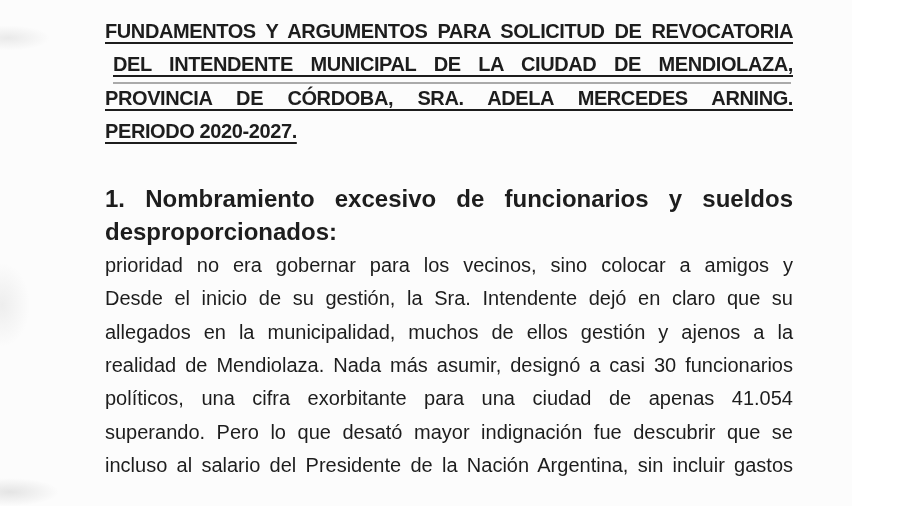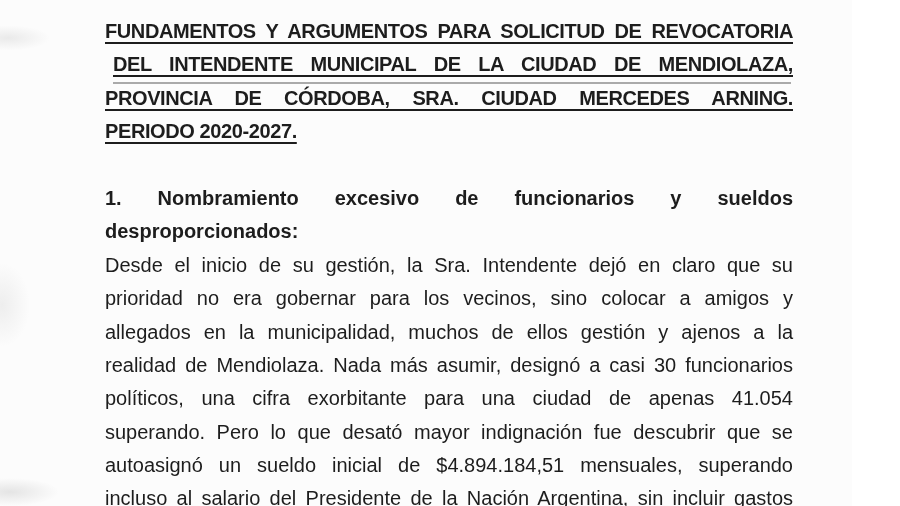--- a/index.html
+++ b/index.html
@@ -57,49 +57,48 @@
     right: 2px;
     bottom: -2px;
     height: 1.3px;
     background: rgba(70,70,70,0.45);
   }
   .heading {
     margin-top: 33.4px; 
   }
   .heading .line {
     font-weight: bold;
-    font-size: 20px;
+    font-size: 24px;
   }
   .body .line {
     font-size: 20px;
   }
 </style>
 </head>
 <body>
 
 <div class="page">
   <div class="column">
 
     <div class="title">
       <div class="line">FUNDAMENTOS Y ARGUMENTOS PARA SOLICITUD DE REVOCATORIA</div>
       <div class="line artifact-double">DEL INTENDENTE MUNICIPAL DE LA CIUDAD DE MENDIOLAZA,</div>
-      <div class="line">PROVINCIA DE CÓRDOBA, SRA. CIUDAD MERCEDES ARNING.</div>
+      <div class="line">PROVINCIA DE CÓRDOBA, SRA. ADELA MERCEDES ARNING.</div>
       <div class="line last">PERIODO 2020-2027.</div>
     </div>
 
     <div class="heading">
       <div class="line">1. Nombramiento excesivo de funcionarios y sueldos</div>
       <div class="line last">desproporcionados:</div>
     </div>
 
     <div class="body">
+      <div class="line">prioridad no era gobernar para los vecinos, sino colocar a amigos y</div>
       <div class="line">Desde el inicio de su gestión, la Sra. Intendente dejó en claro que su</div>
-      <div class="line">prioridad no era gobernar para los vecinos, sino colocar a amigos y</div>
       <div class="line">allegados en la municipalidad, muchos de ellos gestión y ajenos a la</div>
       <div class="line">realidad de Mendiolaza. Nada más asumir, designó a casi 30 funcionarios</div>
       <div class="line">políticos, una cifra exorbitante para una ciudad de apenas 41.054</div>
       <div class="line">superando. Pero lo que desató mayor indignación fue descubrir que se</div>
-      <div class="line">autoasignó un sueldo inicial de $4.894.184,51 mensuales, superando</div>
       <div class="line">incluso al salario del Presidente de la Nación Argentina, sin incluir gastos</div>
     </div>
 
   </div>
 </div>
 
 </body></html>

